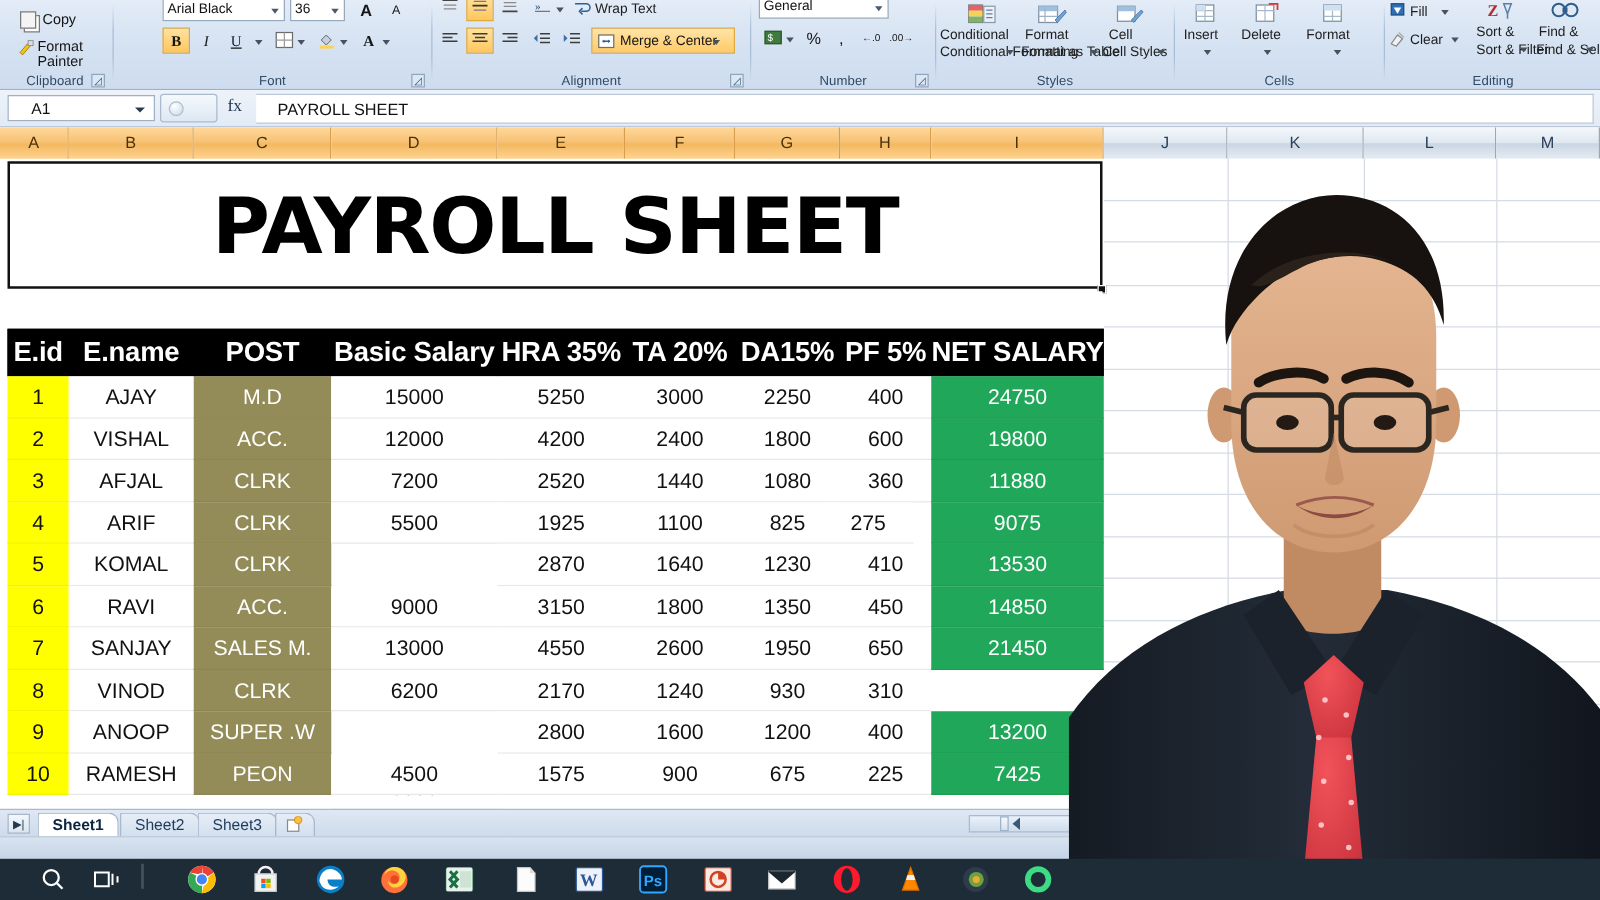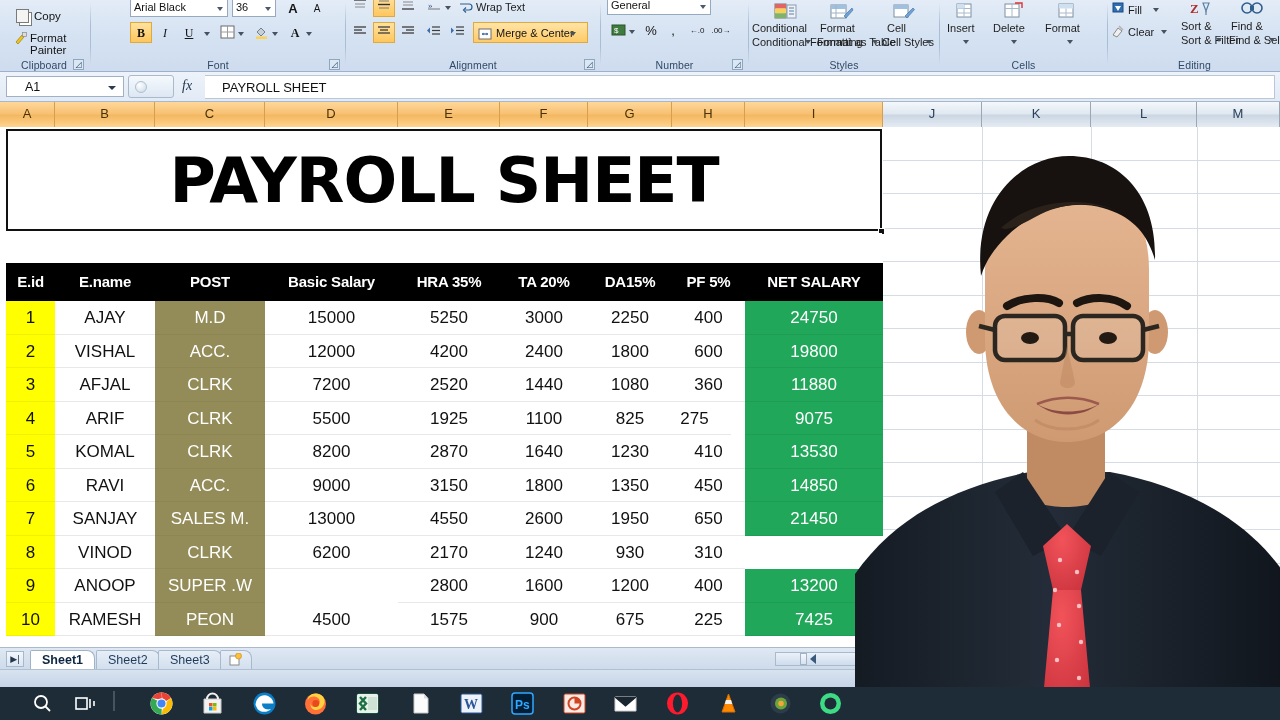--- a/index.html
+++ b/index.html
@@ -87,21 +87,21 @@
   .fsep {
     position:absolute; left:128px; top:3px; width:46px; height:23px;
     background: linear-gradient(180deg,#f5f9fd,#dde7f3);
     border:1px solid #a9bacd; border-radius: 3px;
   }
   .fsep .dot {
     position:absolute; left:6px; top:5px; width:12px;height:12px;border-radius:50%;
     background: radial-gradient(circle at 35% 30%, #ffffff, #c8d8e8);
     border:1px solid #aebfd0;
   }
-  .fx { position:absolute; left:182px; top:6px; font-size:14px; font-style:italic;
+  .fx { position:absolute; left:182px; top:6px; font-size:14px; 
         font-family:"Liberation Serif", serif; color:#20384f; }
   .finput {
     position:absolute; left:205px; top:3px; width:1070px; height:24px;
     background:#fff; border:1px solid #b9c7d6; border-left:none;
     font-size:13px; color:#111; line-height:23px; padding-left:17px;
   }
 
   
   .grid { position: absolute; left:0; top:102px; width:1280px; height:545px; background:#fff; }
 
@@ -142,21 +142,21 @@
   .tbl { position:absolute; left:6px; top:161px; width:877px; }
   .trow { position:relative; height:33.5px; }
   .hrow { height:38px; background:#000; }
   .cell {
     position:absolute; top:0; height:100%;
     font-size:17px; color:#111; line-height:33px; text-align:center;
     background:#fff; border-bottom:1px solid #e8e8e8;
   }
   .hcell {
     position:absolute; top:0; height:38px; background:#000; color:#fff;
-    font-weight:bold; font-size:15px; line-height:37px; text-align:center;
+    font-weight:bold; font-size:22px; line-height:37px; text-align:center;
     letter-spacing:-.2px;
   }
   .c-yellow { background:#ffff00; color:#111; font-weight:normal; border-bottom:1px solid #f2f200; }
   .c-olive  { background:#938b58; color:#fff; border-bottom:1px solid #8d8553; }
   .c-green  { background:#21a75a; color:#fff; border-bottom:1px solid #1e9e55; }
 
   
   .sheetbar {
     position:absolute; left:0; top:647px; width:1280px; height:22px;
     background: linear-gradient(180deg,#dfe8f3,#cedbeb);
@@ -611,21 +611,20 @@
           <div class="cell " style="left: 392px; width: 102px;">1925</div>
           <div class="cell " style="left: 494px; width: 88px;">1100</div>
           <div class="cell " style="left: 582px; width: 84px;">825</div>
           <div class="cell " style="left: 652px; width: 73px;">275</div>
           <div class="cell c-green" style="left: 739px; width: 138px;">9075</div>
         </div>
         <div class="trow">
           <div class="cell c-yellow" style="left: 0px; width: 49px;">5</div>
           <div class="cell " style="left: 49px; width: 100px;">KOMAL</div>
           <div class="cell c-olive" style="left: 149px; width: 110px;">CLRK</div>
-          <div class="cell " style="left: 259px; width: 133px;">8200</div>
           <div class="cell " style="left: 392px; width: 102px;">2870</div>
           <div class="cell " style="left: 494px; width: 88px;">1640</div>
           <div class="cell " style="left: 582px; width: 84px;">1230</div>
           <div class="cell " style="left: 666px; width: 73px;">410</div>
           <div class="cell c-green" style="left: 739px; width: 138px;">13530</div>
         </div>
         <div class="trow">
           <div class="cell c-yellow" style="left: 0px; width: 49px;">6</div>
           <div class="cell " style="left: 49px; width: 100px;">RAVI</div>
           <div class="cell c-olive" style="left: 149px; width: 110px;">ACC.</div>

